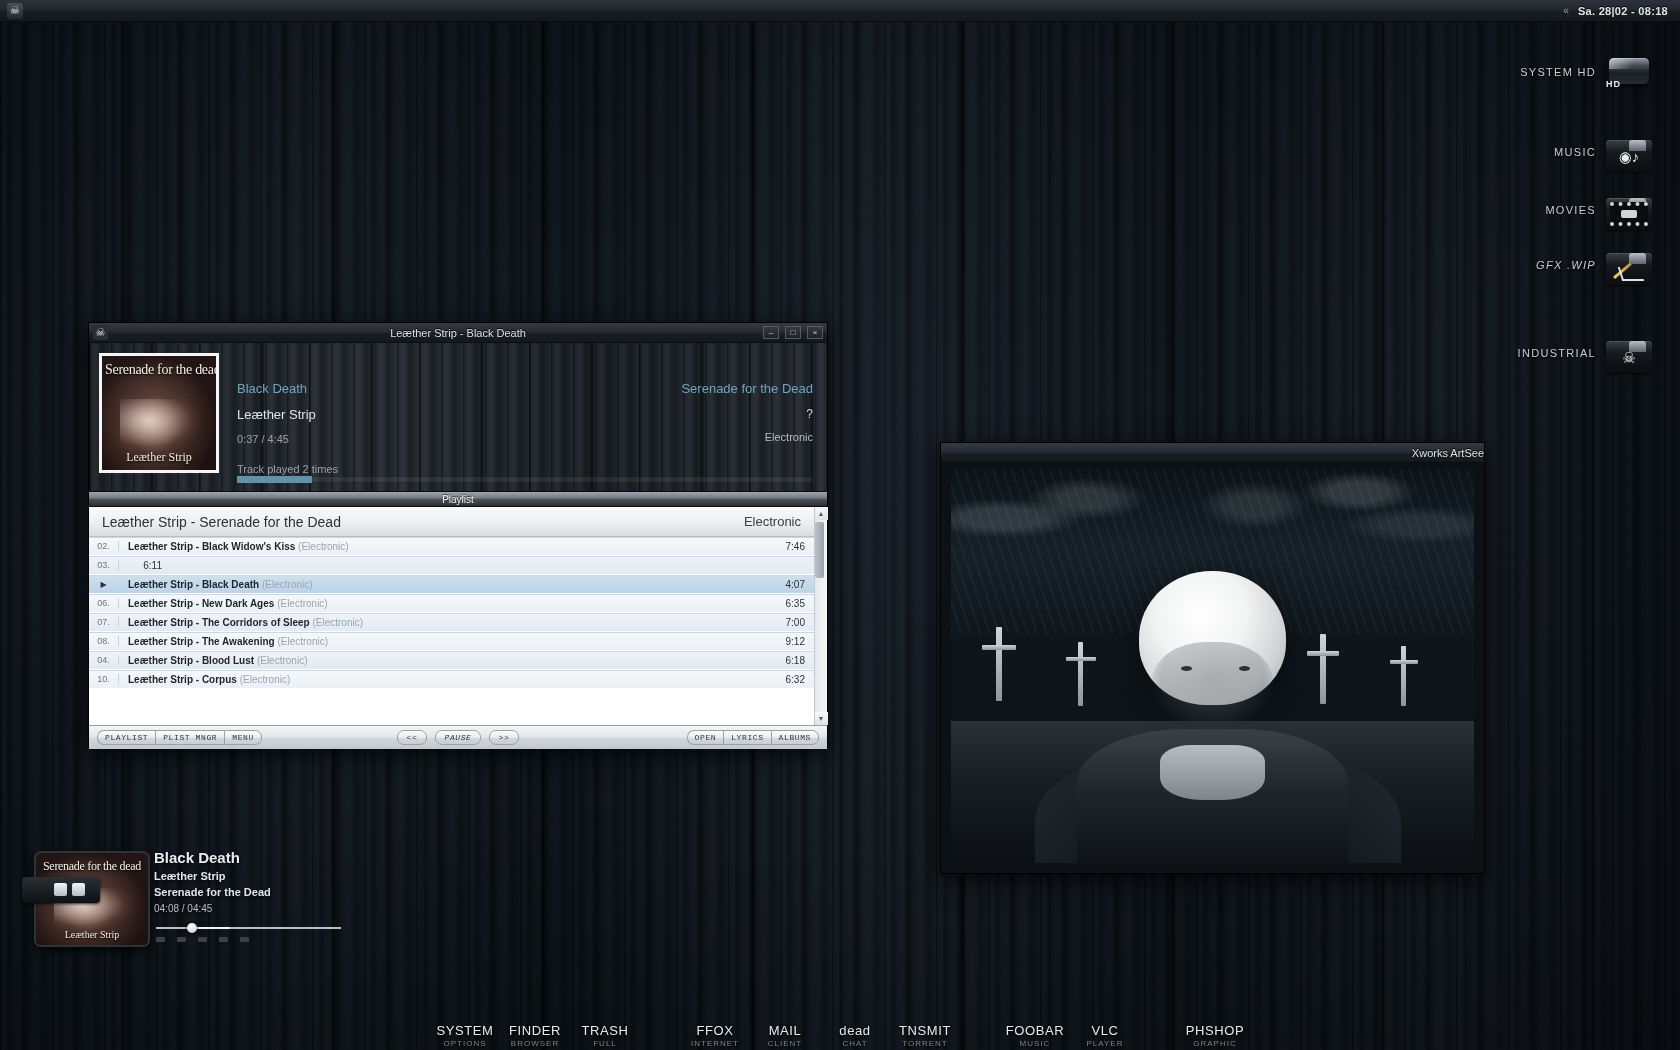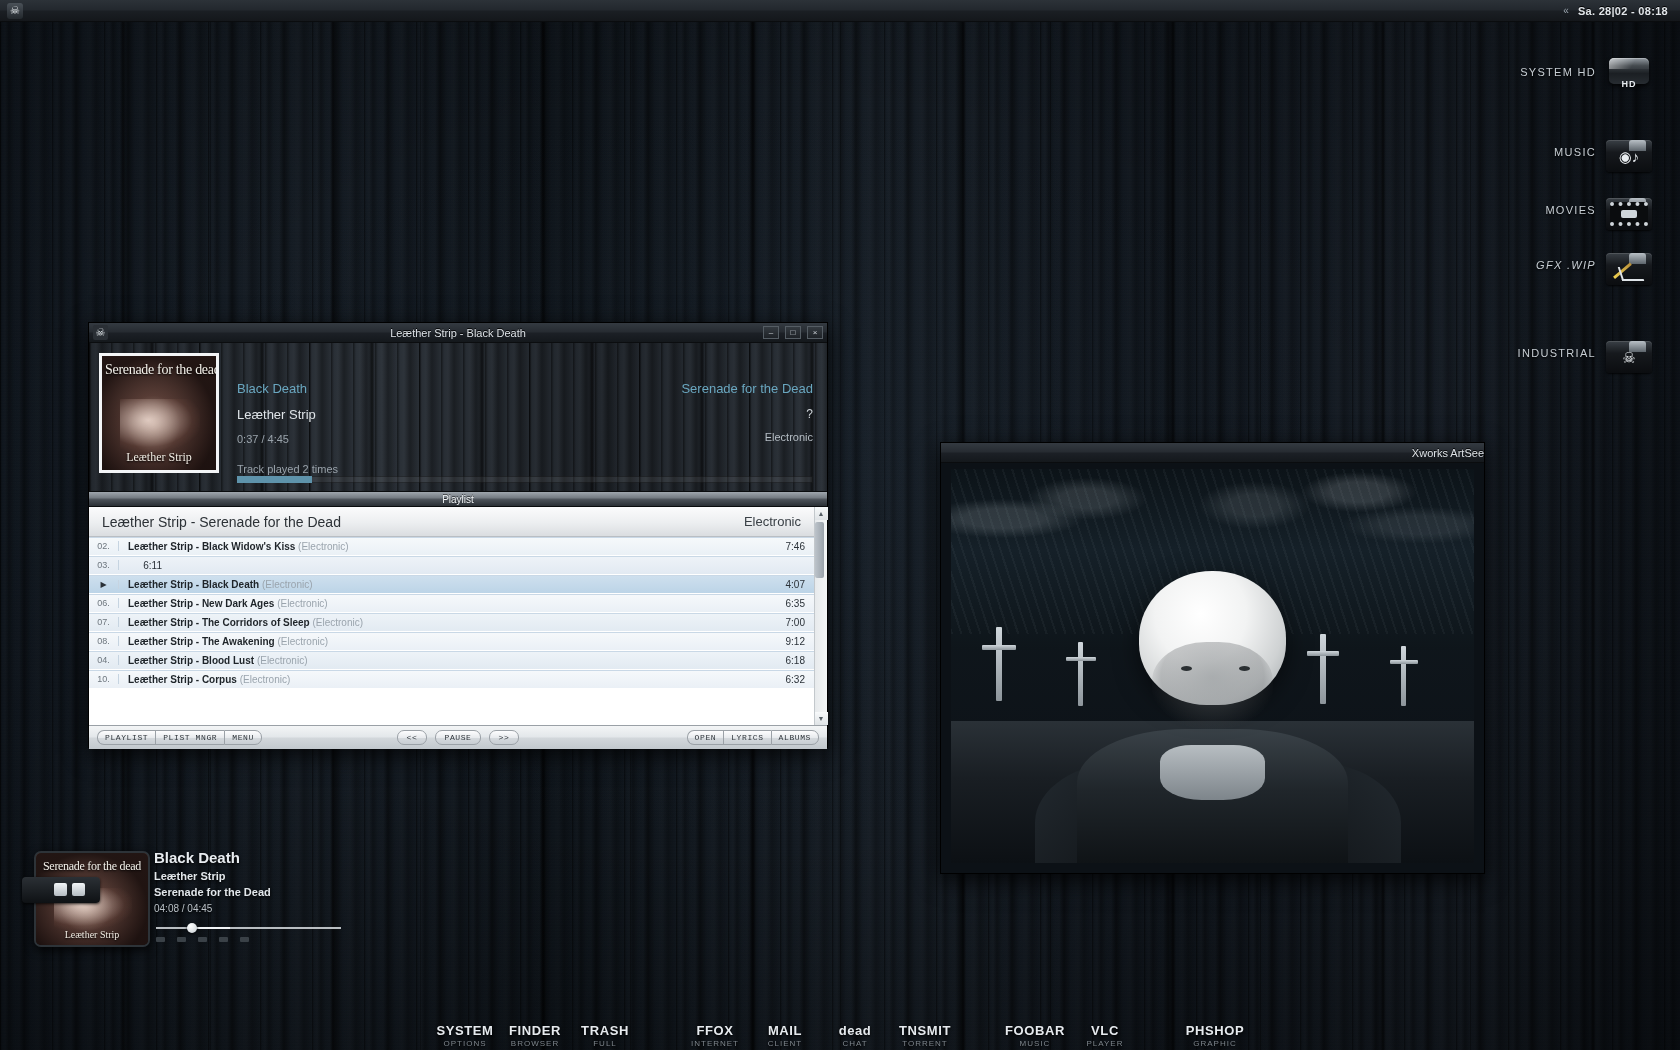--- a/index.html
+++ b/index.html
@@ -79,21 +79,21 @@
     position:absolute; left:3px; top:6px; width:40px; height:26px; border-radius:5px;
     background:linear-gradient(180deg,#8f979e 0%,#3a4045 30%,#1b1f23 60%,#272c31 100%);
     box-shadow:0 2px 4px rgba(0,0,0,.8), inset 0 1px 0 rgba(255,255,255,.25);
   }
   .hd-shape::before{
     content:""; position:absolute; left:0; top:0; width:100%; height:11px;
     border-radius:5px 5px 0 0;
     background:linear-gradient(120deg, rgba(255,255,255,.55), rgba(255,255,255,.05) 60%);
   }
   .hd-text{
-    position:absolute; left:0; bottom:3px; width:100%; text-align:center;
+    position:absolute; left:0; bottom:3px; width:100%; 
     font-size:9px; font-weight:bold; color:#e6eaee; letter-spacing:1px;
   }
   .ic-inner{
     position:absolute; left:0; bottom:2px; width:46px; height:28px;
     display:flex; align-items:center; justify-content:center;
     font-size:15px; color:#e9edf0; line-height:1;
   }
   .film-strip{
     position:absolute; left:4px; bottom:4px; width:38px; height:24px;
     background:#0a0c0e; border-top:4px dotted #cfd5da; border-bottom:4px dotted #cfd5da;
@@ -249,21 +249,21 @@
     background:linear-gradient(180deg,#fdfdfe 0%,#e8ebee 50%,#d6dade 51%,#c8ced3 100%);
     border:1px solid #9ba1a7; border-right:none;
   }
   .tb-btn:last-child{ border-right:1px solid #9ba1a7; }
   .tb-btn.rounded-l{ border-radius:7px 0 0 7px; }
   .tb-btn.rounded-r{ border-radius:0 7px 7px 0; }
   .tb-btn.pill{ border-radius:7px; border-right:1px solid #9ba1a7; }
   .grp-left{ left:8px; }
   .grp-center{ left:50%; transform:translateX(-50%); gap:8px; }
   .grp-center .tb-btn{ min-width:30px; border-right:1px solid #9ba1a7; border-radius:7px; }
-  .grp-center .tb-btn.pausebtn{ min-width:46px; }
+  .grp-center .tb-btn.pausebtn{ min-width:46px;font-style:italic; }
   .grp-right{ right:8px; }
 
   
   #artsee{
     position:absolute; left:940px; top:442px; width:545px; height:432px;
     background:#0c1116; border:1px solid #000;
     box-shadow:0 6px 22px rgba(0,0,0,.75); z-index:15;
   }
   .as-title{
     height:20px; display:flex; align-items:center; justify-content:flex-end;
@@ -367,21 +367,21 @@
   
   #dock{
     position:absolute; left:0; bottom:0; width:1680px; height:54px; z-index:8;
     display:flex; align-items:flex-end; justify-content:center;
   }
   .dock-inner{ display:flex; align-items:flex-end; gap:0; padding-bottom:2px; }
   .dock-group{ display:flex; gap:6px; }
   .dock-gap{ width:46px; }
   .dock-item{ width:64px; text-align:center; }
   .dock-main{
-    font-size:13px; font-weight:bold; color:#e6eaee; letter-spacing:0.6px;
+    font-size:13px; font-weight:normal; color:#e6eaee; letter-spacing:0.6px;
     text-shadow:0 1px 3px #000; line-height:1.1;margin-top:36px;
   }
   .dock-sub{
     font-size:8px; color:#7e868d; letter-spacing:1px; text-shadow:0 1px 2px #000;
     margin-top:1px;
   }
 </style>
 </head>
 <body>
 

